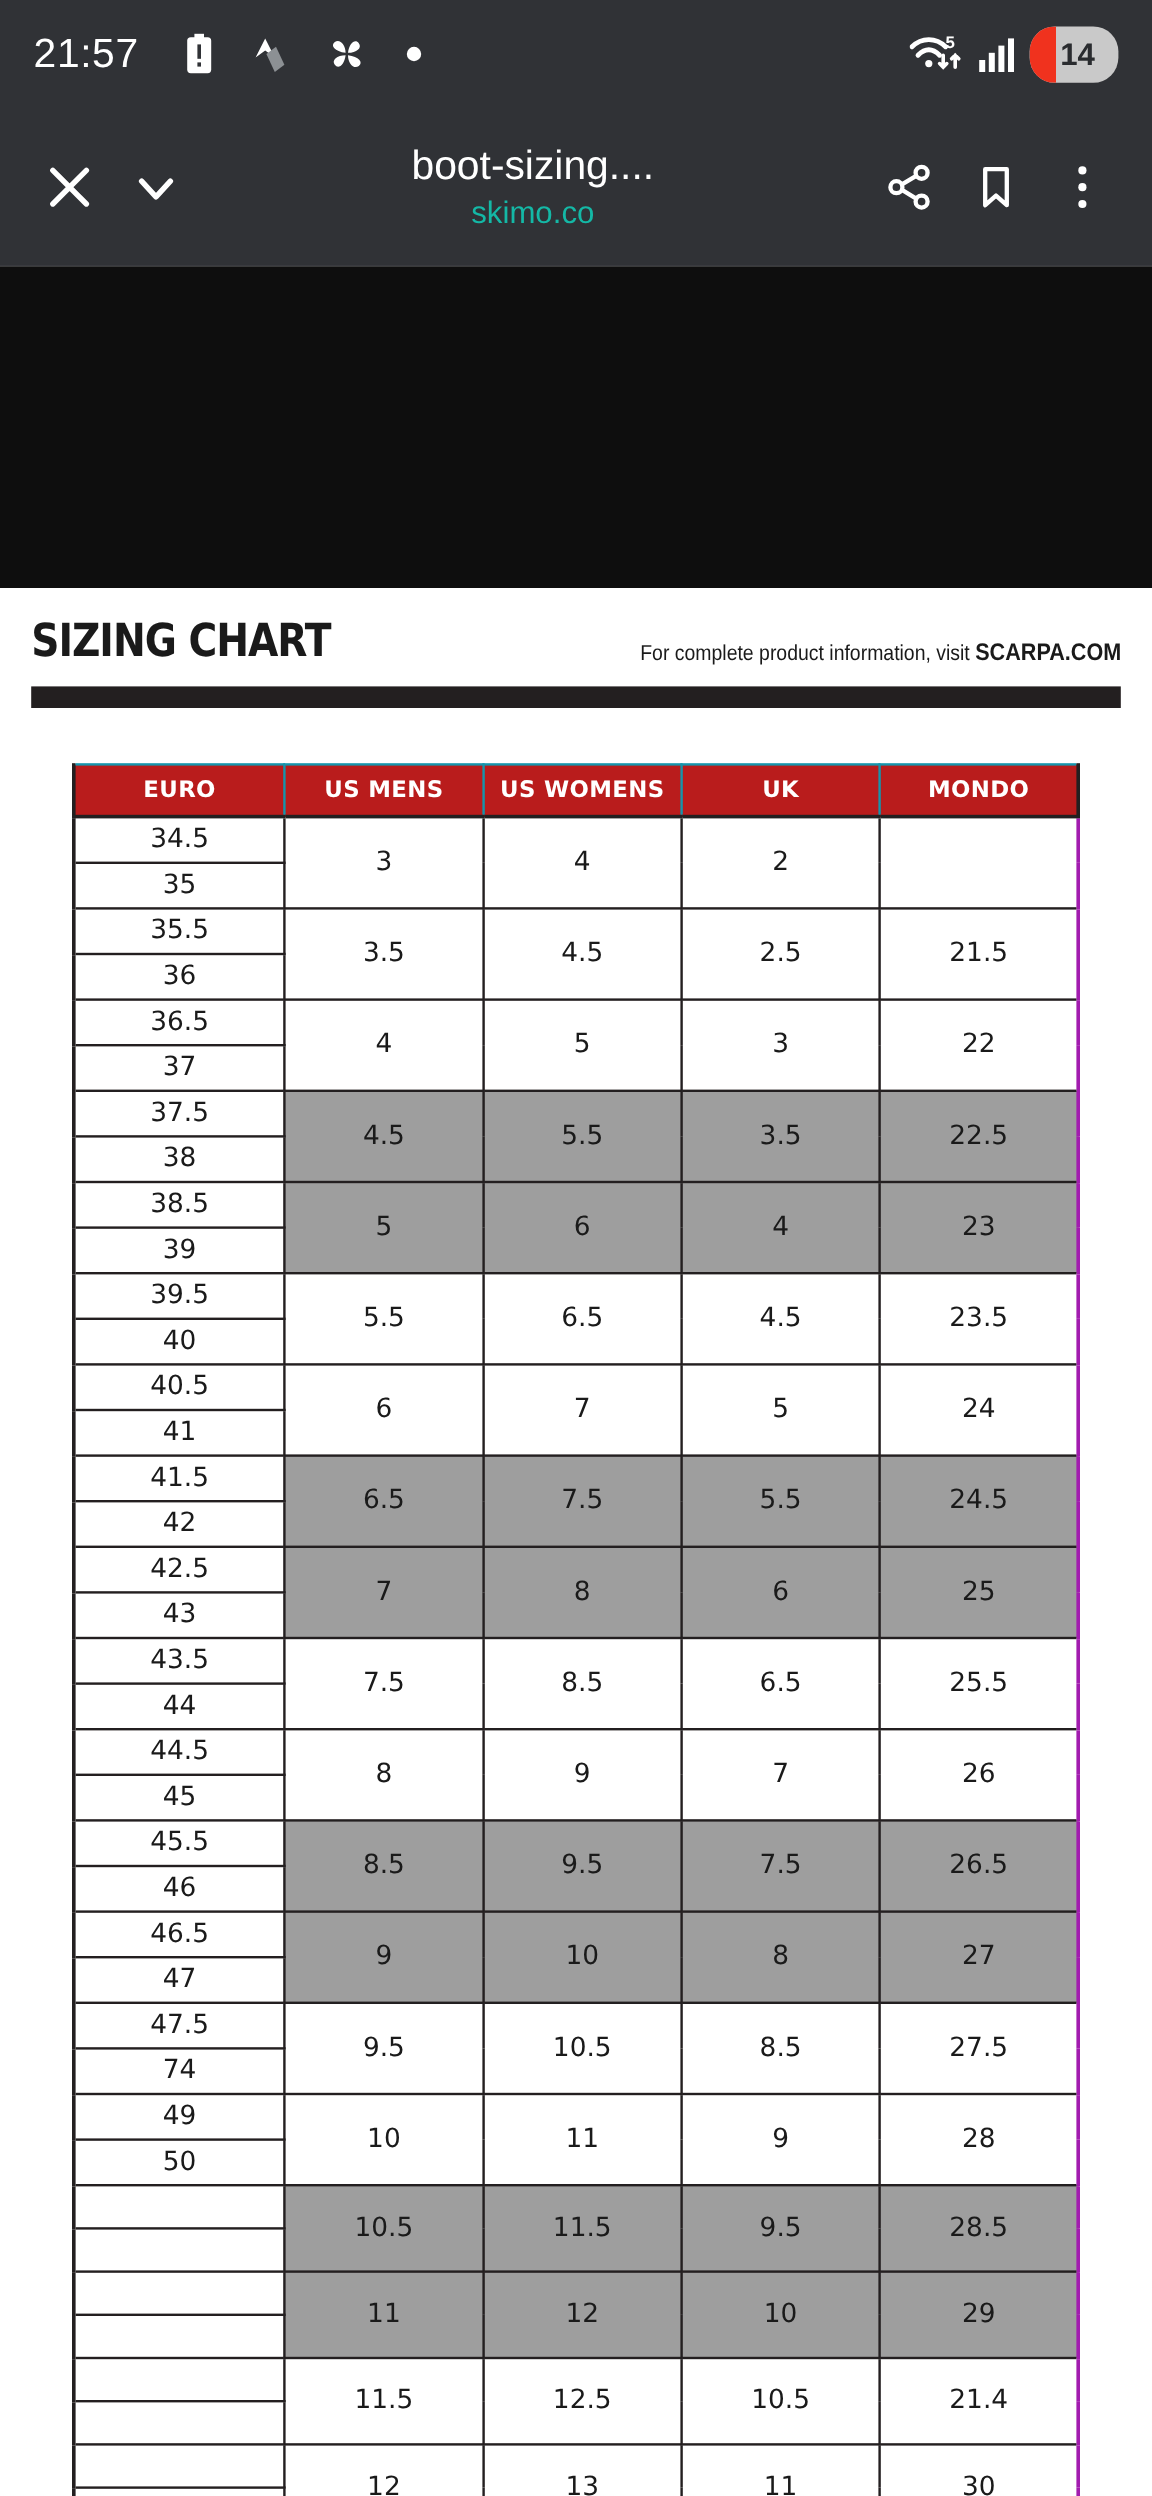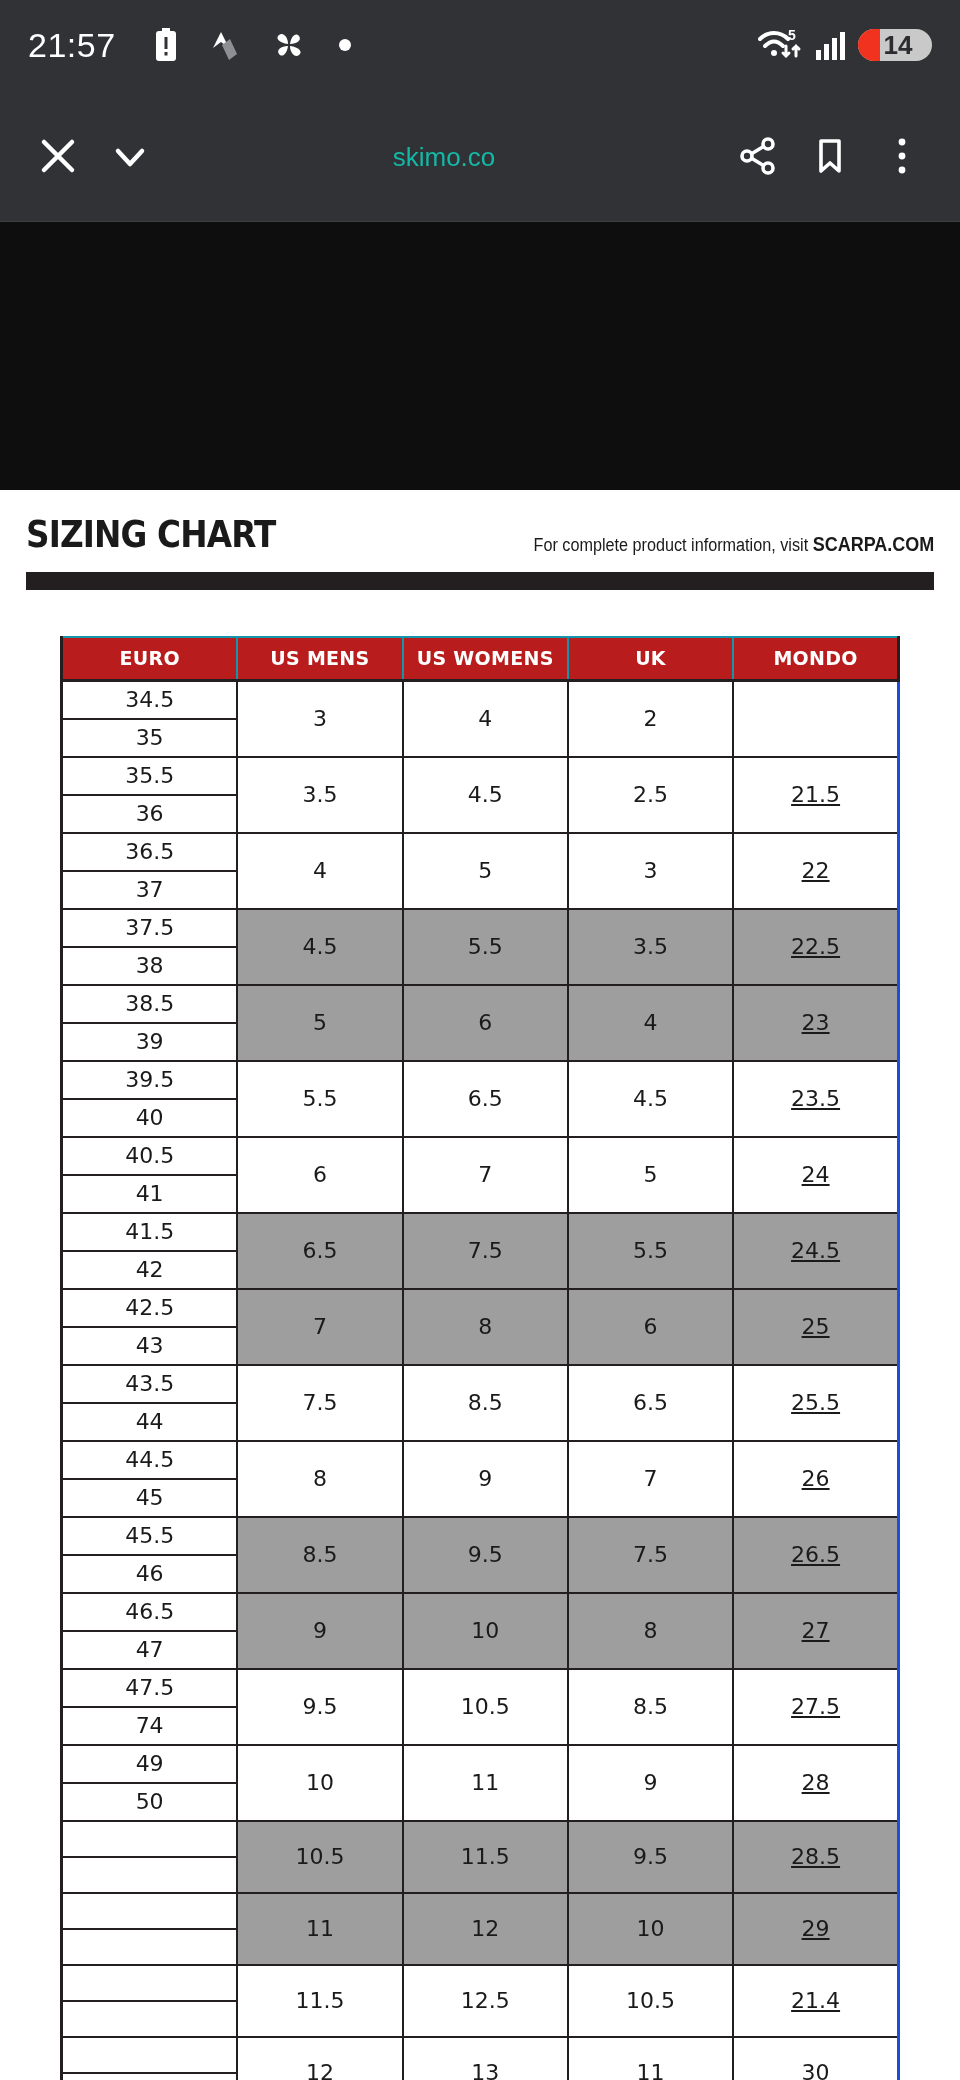--- a/index.html
+++ b/index.html
@@ -19,21 +19,21 @@
   }
   .sb-left { display: flex; align-items: center; gap: 32px; }
   .sb-time {
     color: #fff; font-size: 34px; font-weight: 500;
     letter-spacing: 0.5px; margin-right: 6px;
   }
   .sb-right { margin-left: auto; display: flex; align-items: center; gap: 10px; }
   .icon { display: inline-flex; align-items: center; justify-content: center; }
   .batt-pill {
     display: inline-flex; align-items: center; justify-content: flex-end;
-    width: 74px; height: 32px; border-radius: 21px;
+    width: 74px; height: 47px; border-radius: 21px;
     background: #c9c9c9; position: relative; overflow: hidden;
   }
   .batt-pill .fill {
     position: absolute; left: 0; top: 0; bottom: 0; width: 22px; background: #f0321e;
   }
   .batt-pill .lvl {
     position: relative; z-index: 2; color: #2a2c2f; font-size: 26px;
     font-weight: 700; width: 100%; text-align: center; padding-left: 6px;
   }
 
@@ -86,21 +86,21 @@
   table.sz th.first { border-left: 3px solid #231f20; }
   table.sz th.last { border-right: 3px solid #231f20; }
   table.sz td {
     text-align: center; font-size: 22px; color: #1a1a1a;
     font-family: "DejaVu Sans", sans-serif;
     border: 2px solid #231f20; padding: 5px 0 6px 0; background: #ffffff;
     height: 36px;
   }
   table.sz td.euro { border-left: 3px solid #231f20; background: #ffffff; }
   table.sz td.span { vertical-align: middle; }
-  table.sz td.last { border-right: 3px solid #1d4ed8; text-decoration: underline; }
+  table.sz td.last { border-right: 3px solid #a21caf; }
   table.sz td.shaded { background: #9e9e9e; }
 </style>
 </head>
 <body>
 
 <div class="screen">
 
   <div class="statusbar">
     <div class="sb-left">
       <span class="sb-time">21:57</span>
@@ -173,20 +173,21 @@
           <path d="M8 8 L36 36 M36 8 L8 36" stroke="#fff" stroke-width="4.5" stroke-linecap="round"></path>
         </svg>
     </div>
     <div class="bb-btn">
       <svg width="44" height="44" viewBox="0 0 44 44">
           <path d="M10 17 L22 30 L34 17" stroke="#fff" stroke-width="4.5" fill="none" stroke-linecap="round" stroke-linejoin="round"></path>
         </svg>
     </div>
 
     <div class="bb-title">
+      <div class="t1">boot-sizing....</div>
       <div class="t2">skimo.co</div>
     </div>
 
     <div class="bb-btn">
       <svg width="44" height="44" viewBox="0 0 44 44" fill="none" stroke="#fff" stroke-width="3.6">
           <circle cx="32" cy="10" r="5"></circle>
           <circle cx="11" cy="22" r="5"></circle>
           <circle cx="32" cy="34" r="5"></circle>
           <path d="M16 19.5 L27.5 12.5 M16 24.5 L27.5 31.5" stroke-linecap="round"></path>
         </svg>

